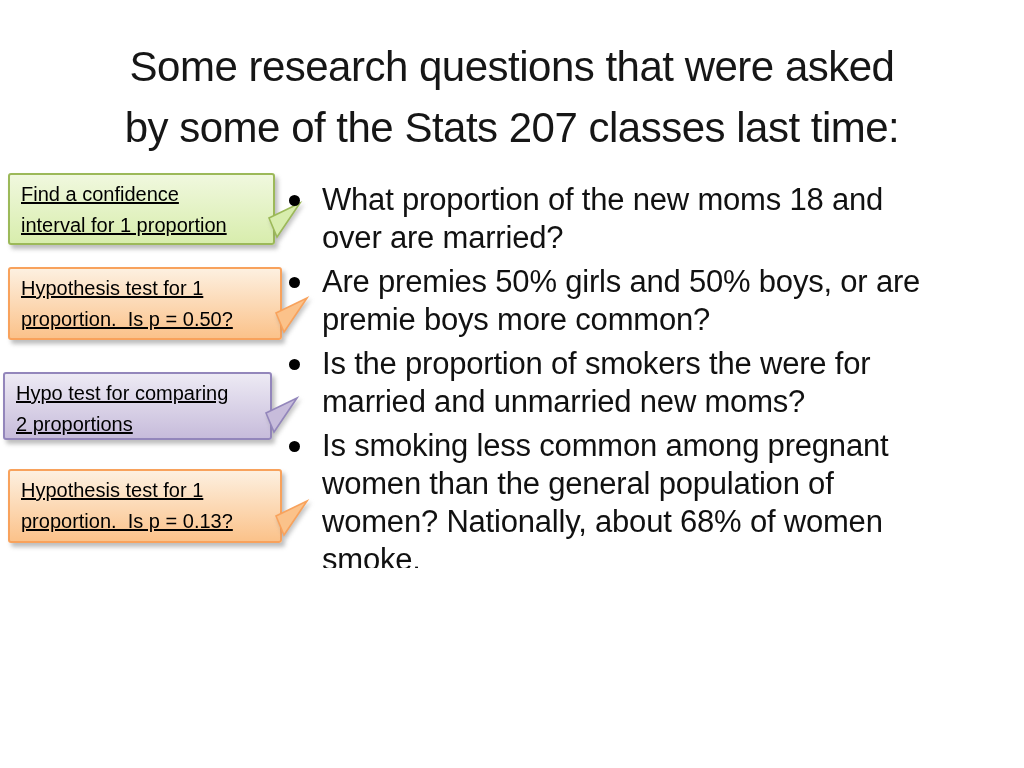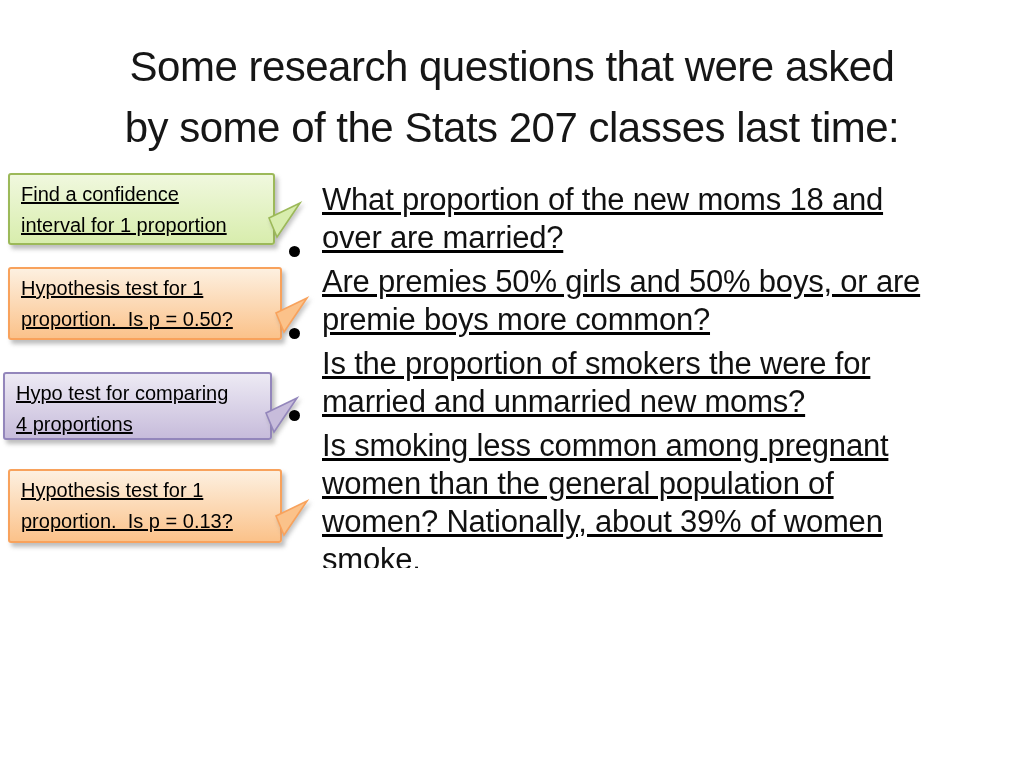--- a/index.html
+++ b/index.html
@@ -60,23 +60,22 @@
   .c4 { left:8px;  top:469px; width:274px; height:74px; }
   .c5 { left:3px;  top:588px; width:277px; height:72px; }
   
   .bullets {
     position:absolute;
     left:286px; top:181px;
     width:706px;
   }
   .bullet-item {
     display:flex;
-    align-items:flex-end;
+    align-items:flex-start;
     margin-bottom:6px;
-    text-decoration:underline;
   }
   .dot-col { flex:0 0 36px; }
   .dot {
     display:block;
     width:11px; height:11px;
     margin:14px 0 0 3px;
     background:#000000;
     border-radius:50%;
   }
   .bullet-text {
@@ -106,21 +105,21 @@
   <div class="callout orange c2">
     <div class="callout-text">Hypothesis test for 1
 proportion.  Is p = 0.50?</div>
     <svg class="tail" viewBox="0 0 32 36">
         <polygon points="0,16 31,1 8,35"></polygon>
       </svg>
   </div>
 
   <div class="callout purple c3">
     <div class="callout-text">Hypo test for comparing
-4 proportions</div>
+2 proportions</div>
     <svg class="tail" viewBox="0 0 32 36">
         <polygon points="0,16 31,1 8,35"></polygon>
       </svg>
   </div>
 
   <div class="callout orange c4">
     <div class="callout-text">Hypothesis test for 1
 proportion.  Is p = 0.13?</div>
     <svg class="tail" viewBox="0 0 32 36">
         <polygon points="0,16 31,1 8,35"></polygon>
@@ -155,21 +154,21 @@
         </span>
       <span class="bullet-text">Is the proportion of smokers the were for
 married and unmarried new moms?</span>
     </div>
     <div class="bullet-item">
       <span class="dot-col">
           <span class="dot"></span>
         </span>
       <span class="bullet-text">Is smoking less common among pregnant
 women than the general population of
-women? Nationally, about 39% of women
+women? Nationally, about 68% of women
 smoke.</span>
     </div>
     <div class="bullet-item">
       <span class="dot-col">
           <span class="dot"></span>
         </span>
     </div>
   </div>
 
 </div>

